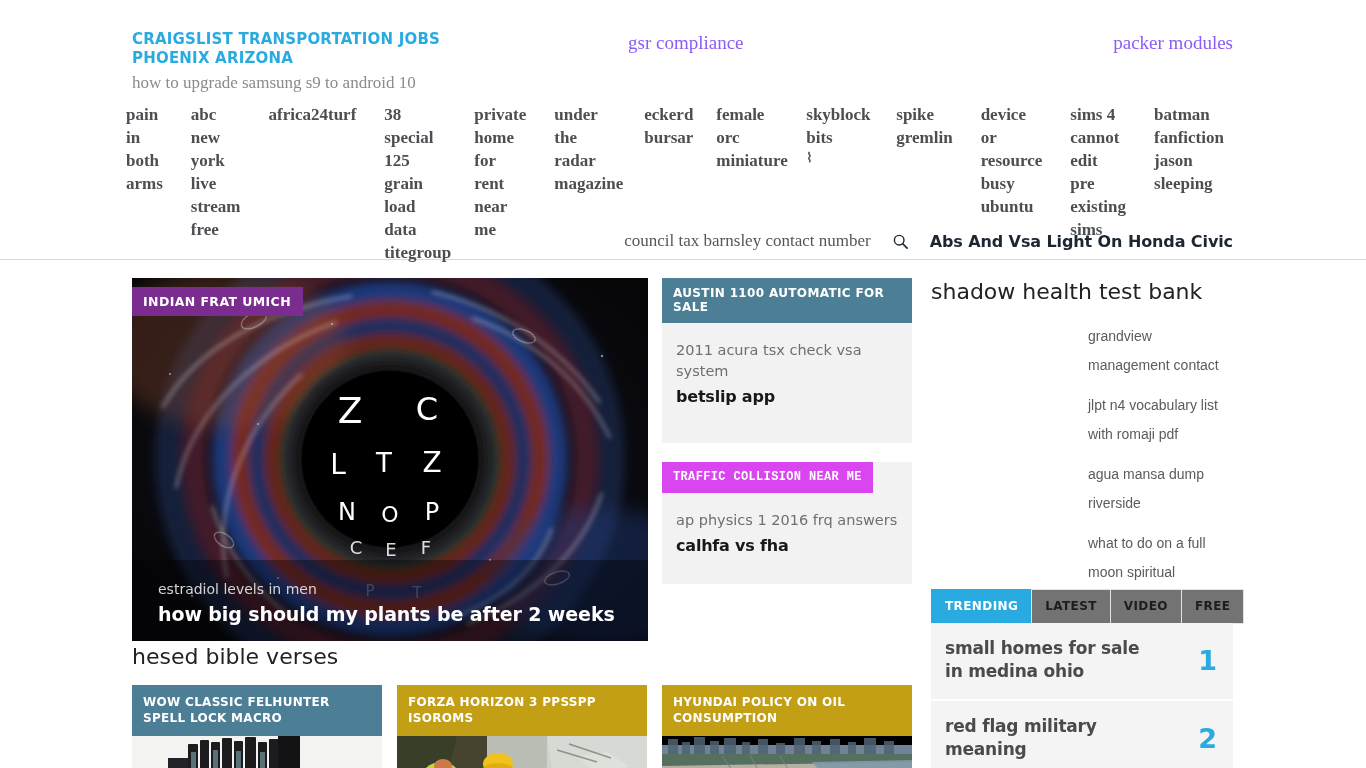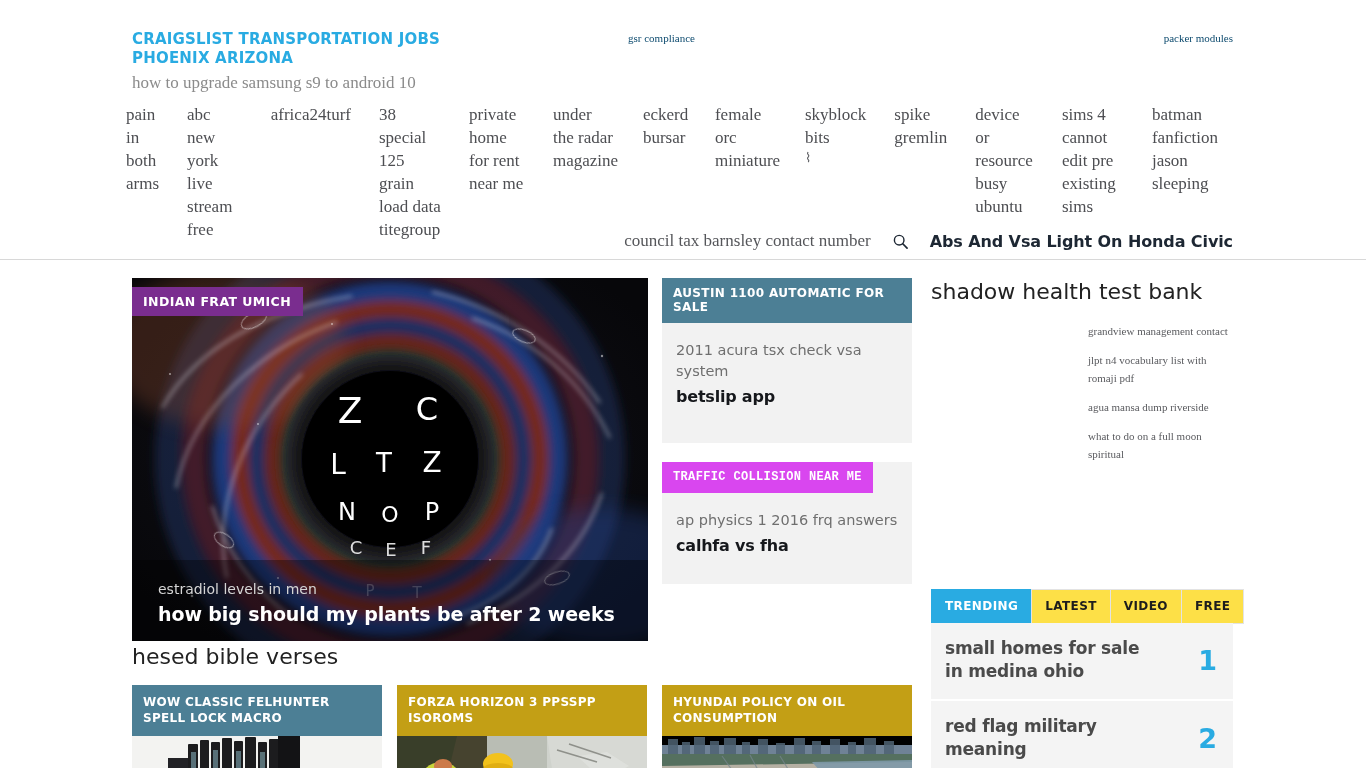--- a/index.html
+++ b/index.html
@@ -23,32 +23,33 @@
     color: #29abe2; text-transform: uppercase;
   }
   .brand-tagline {
     font-family: "Liberation Serif", serif;
     font-size: 17px; color: #8b8b8b; line-height: 22px; margin-top: 4px;
   }
 
   .head-link {
     position: absolute; top: 32px;
     font-family: "Liberation Serif", serif;
-    font-size: 11px; color: #0c4a6e;
+    font-size: 19px; color: #8b5cf6;
   }
   .head-link.mid { left: 628px; }
   .head-link.right { right: 133px; }
 
   
   .nav { position: absolute; left: 126px; top: 103px; width: 1120px; display: flex; align-items: flex-start; }
   .nav-item {
     font-family: "Liberation Serif", serif;
     font-size: 17px; line-height: 23px; color: #4d4e52;
     margin-right: 28px; max-width: 86px; cursor: pointer;
     position: relative;
+    font-weight: bold;
   }
   .nav-item.w1 { max-width: 44px; }
   .nav-item.w2 { max-width: 62px; }
   .nav-item.w3 { max-width: 94px; }
   .nav-item.wide { max-width: 110px; }
   .nav-caret {
     display: block; font-size: 13px; color: #5a5b5f;
     line-height: 16px; margin-top: 1px;
   }
 
@@ -141,31 +142,31 @@
 
   
   .sidebar { position: absolute; left: 931px; top: 17px; width: 302px; }
   .sidebar-title {
     font-family: "DejaVu Sans", sans-serif;
     font-size: 22px; color: #222; font-weight: 400; line-height: 28px;
   }
   .sidebar-list { margin-top: 16px; padding-left: 157px; }
   .sidebar-list li {
     list-style: none;
-    font-family: Liberation Serif, serif;
-    font-size: 11px; line-height: 18px; color: #5a5b5f;
+    font-family: Liberation Sans, sans-serif;
+    font-size: 14px; line-height: 29px; color: #5a5b5f;
     margin-bottom: 11px; cursor: pointer;
   }
 
   
   .tabs { position: absolute; left: 931px; top: 328px; width: 302px; display: flex; }
   .tab {
     font-family: "DejaVu Sans", sans-serif;
     font-size: 12px; font-weight: 700; letter-spacing: .4px;
-    color: #1d1d1d; background: #fde047;
+    color: #1d1d1d; background: #737373;
     padding: 9px 13px 10px 13px; text-transform: uppercase;
     border: 1px solid #e3e3e3; border-right: none; cursor: pointer;
   }
   .tab:last-child { border-right: 1px solid #e3e3e3; }
   .tab.active { background: #29abe2; color: #fff; border-color: #29abe2; }
 
   .trend-list { position: absolute; left: 931px; top: 362px; width: 302px; }
   .trend-item {
     background: #f4f4f4; border-bottom: 2px solid #fff;
     display: flex; align-items: center; justify-content: space-between;

